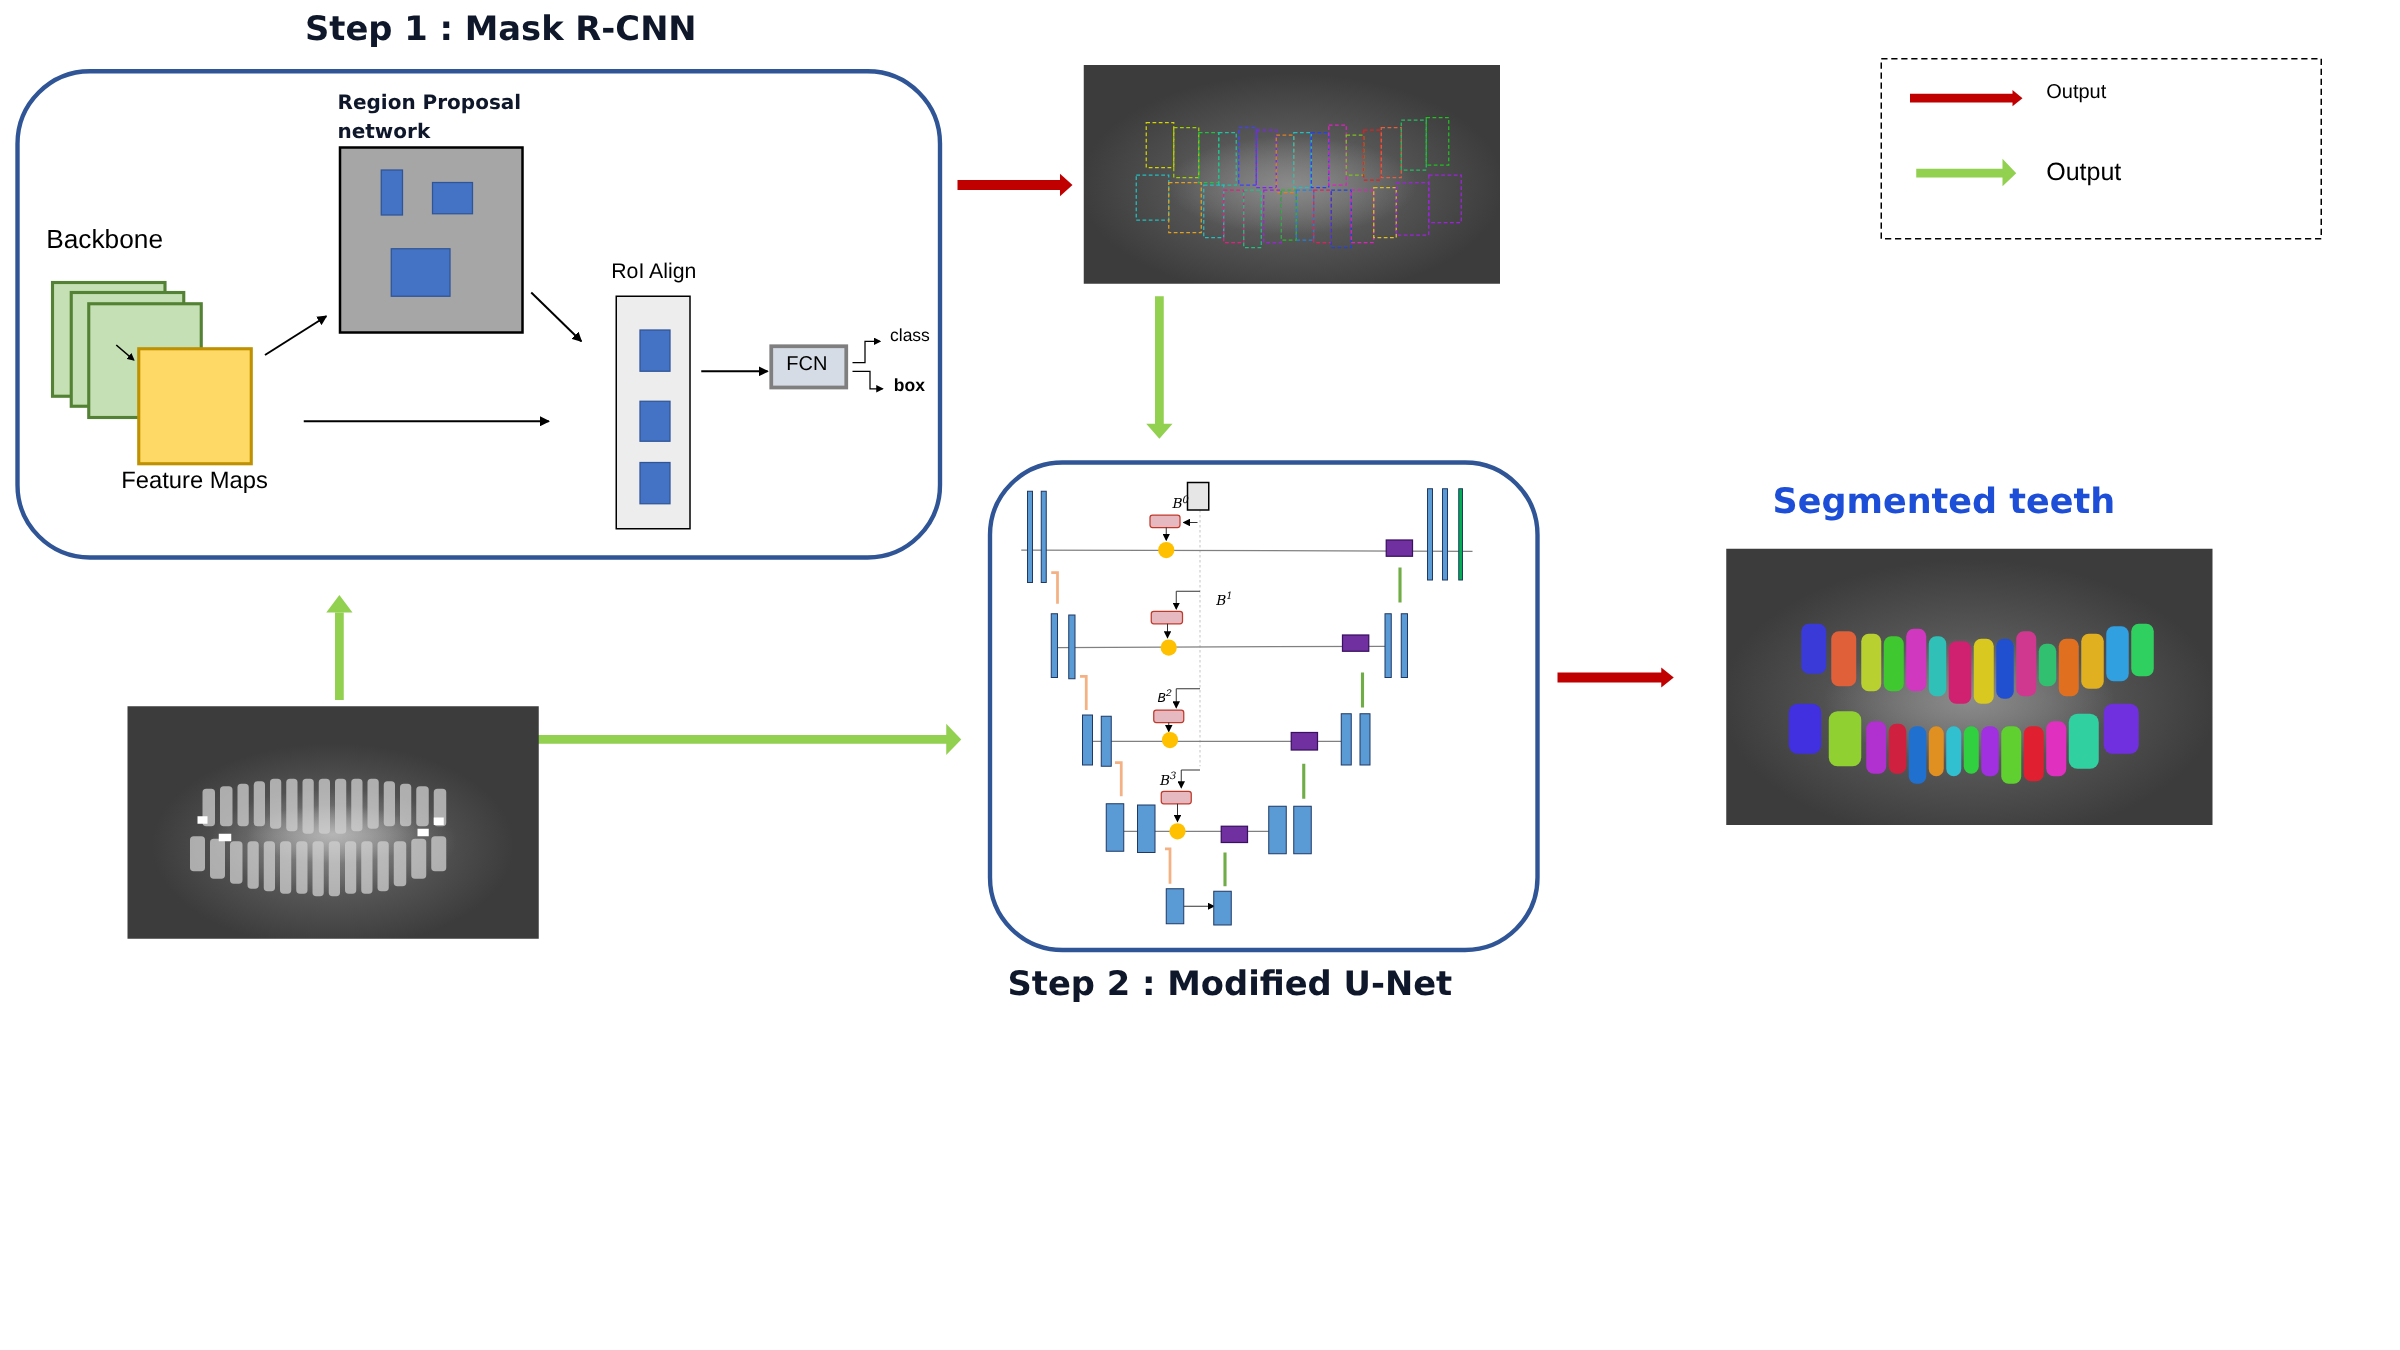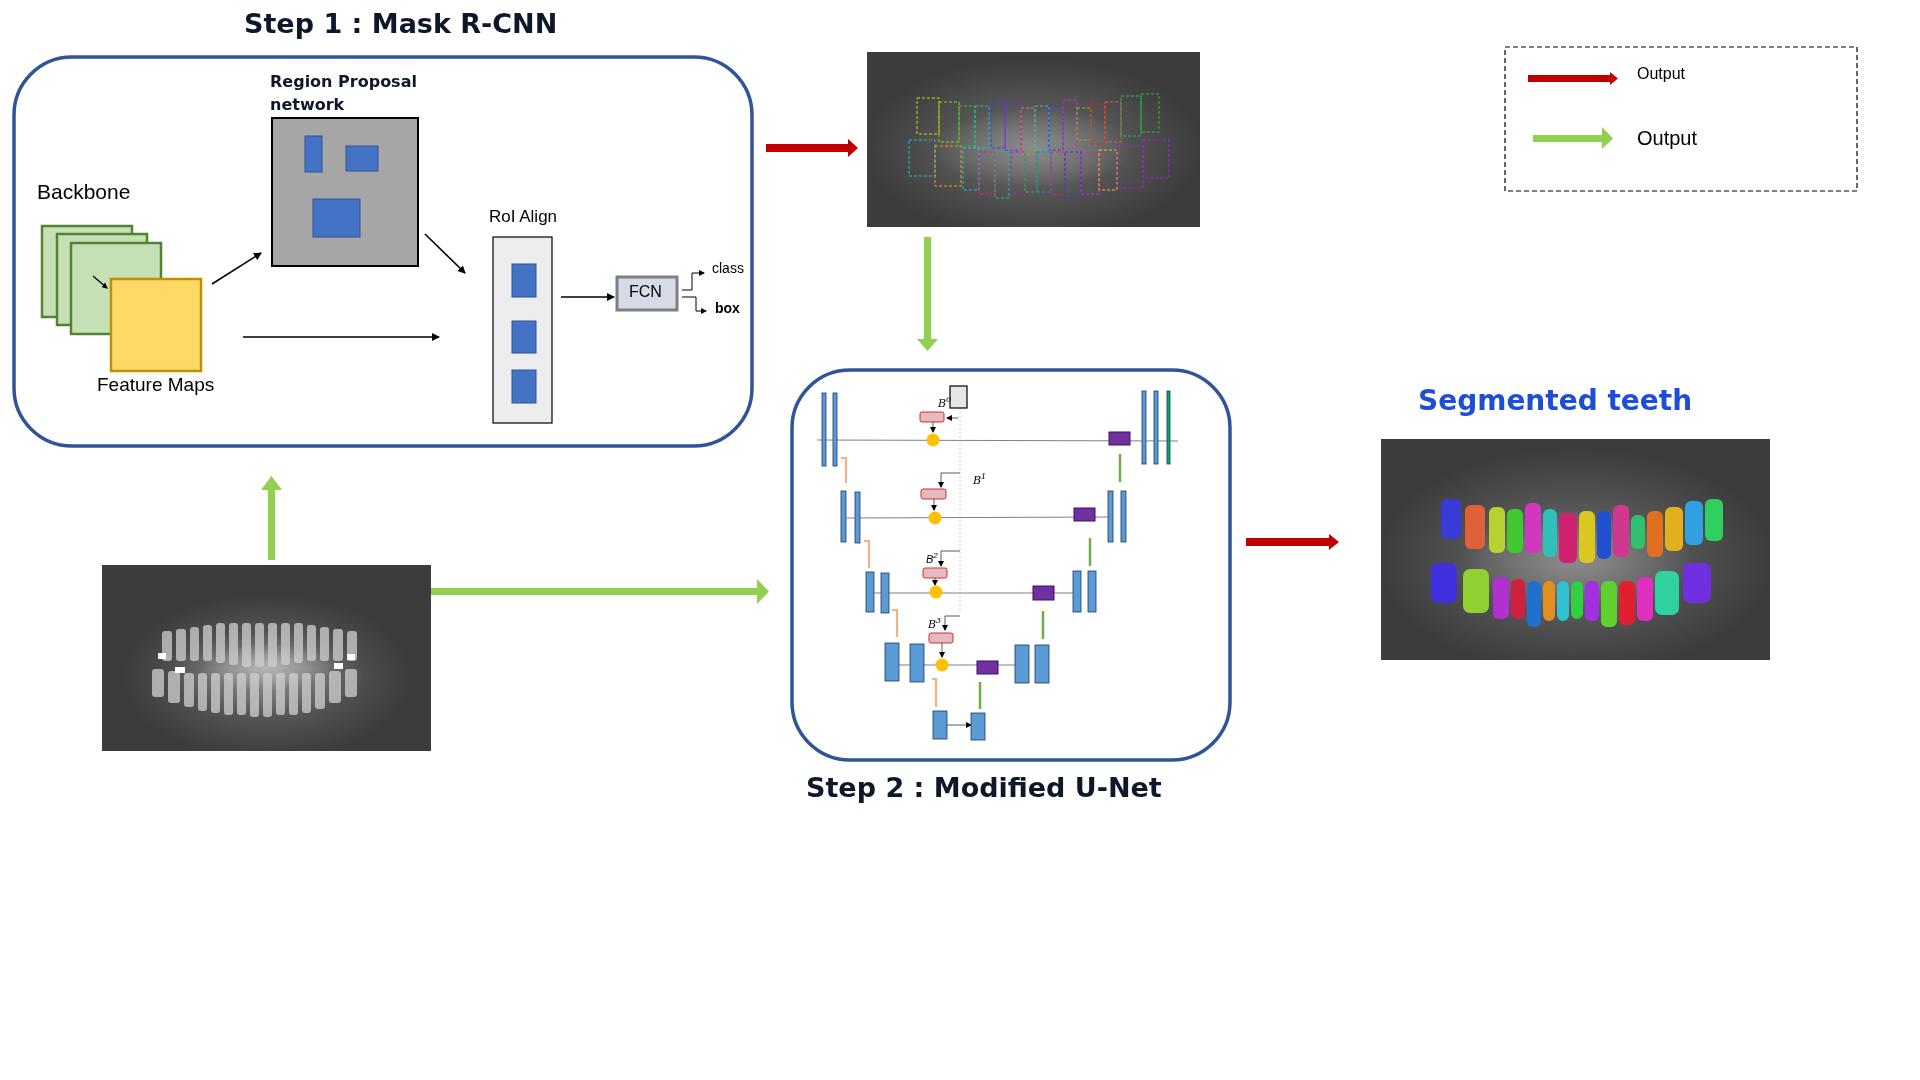--- a/index.html
+++ b/index.html
@@ -168,21 +168,21 @@
 <div class="abs" style="left:629px; top:283px; font-size:16px;">FCN</div>
 <div class="abs" style="left:712px; top:260px; font-size:14px;">class</div>
 <div class="abs" style="left:715px; top:300px; font-size:14px;font-weight:bold;">box</div>
 
 <div class="abs" style="left:926px; top:395px; font-family:'DejaVu Serif',serif; font-style:italic; font-size:11px;margin-left:12px;">
   <span>B</span><sup style="font-size:8px;">0</sup>
 </div>
 <div class="abs" style="left:925px; top:472px; font-family:'DejaVu Serif',serif; font-style:italic; font-size:11px;margin-left:48px;">
   <span>B</span><sup style="font-size:8px;">1</sup>
 </div>
-<div class="abs" style="left:926px; top:551px; font-family:Liberation Sans, sans-serif; font-style:italic; font-size:11px;">
+<div class="abs" style="left:926px; top:551px; font-family:Liberation Mono, monospace; font-style:italic; font-size:11px;">
   <span>B</span><sup style="font-size:8px;">2</sup>
 </div>
 <div class="abs" style="left:928px; top:616px; font-family:'DejaVu Serif',serif; font-style:italic; font-size:11px;text-align:right;">
   <span>B</span><sup style="font-size:8px;">3</sup>
 </div>
 
 <div class="abs" style="left:1637px; top:65px; font-size:16px;">Output</div>
 <div class="abs" style="left:1637px; top:127px; font-size:20px;">Output</div>
 
 <div class="xray" style="left:102px; top:565px; width:329px; height:186px;

